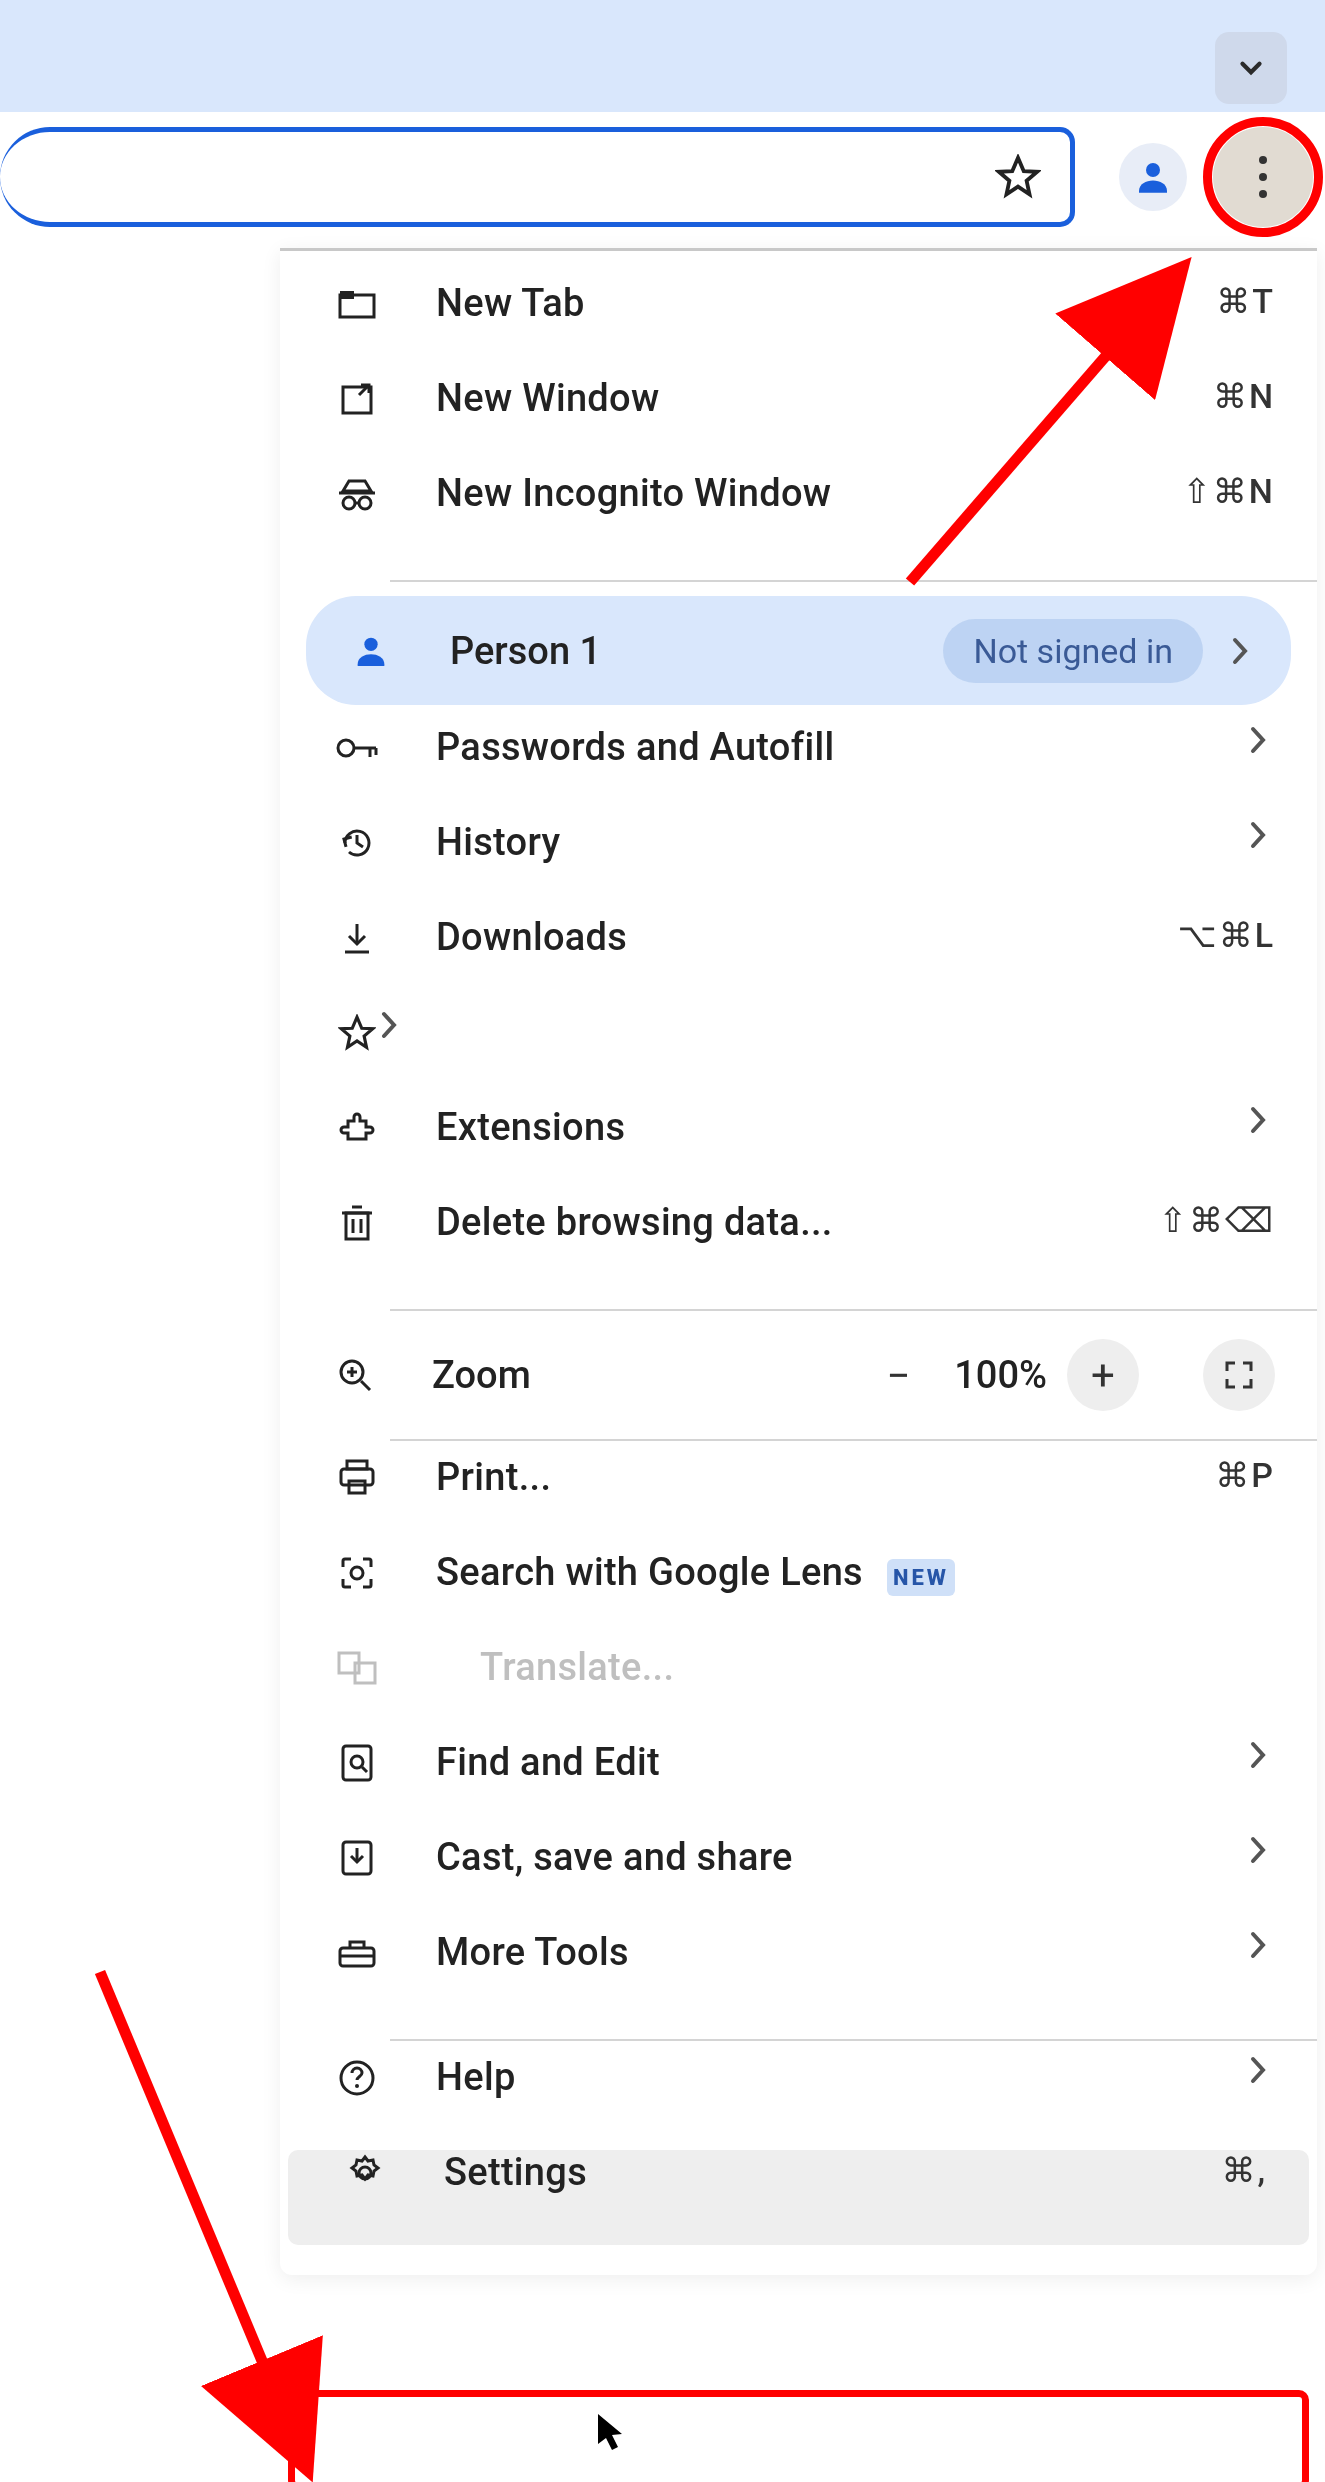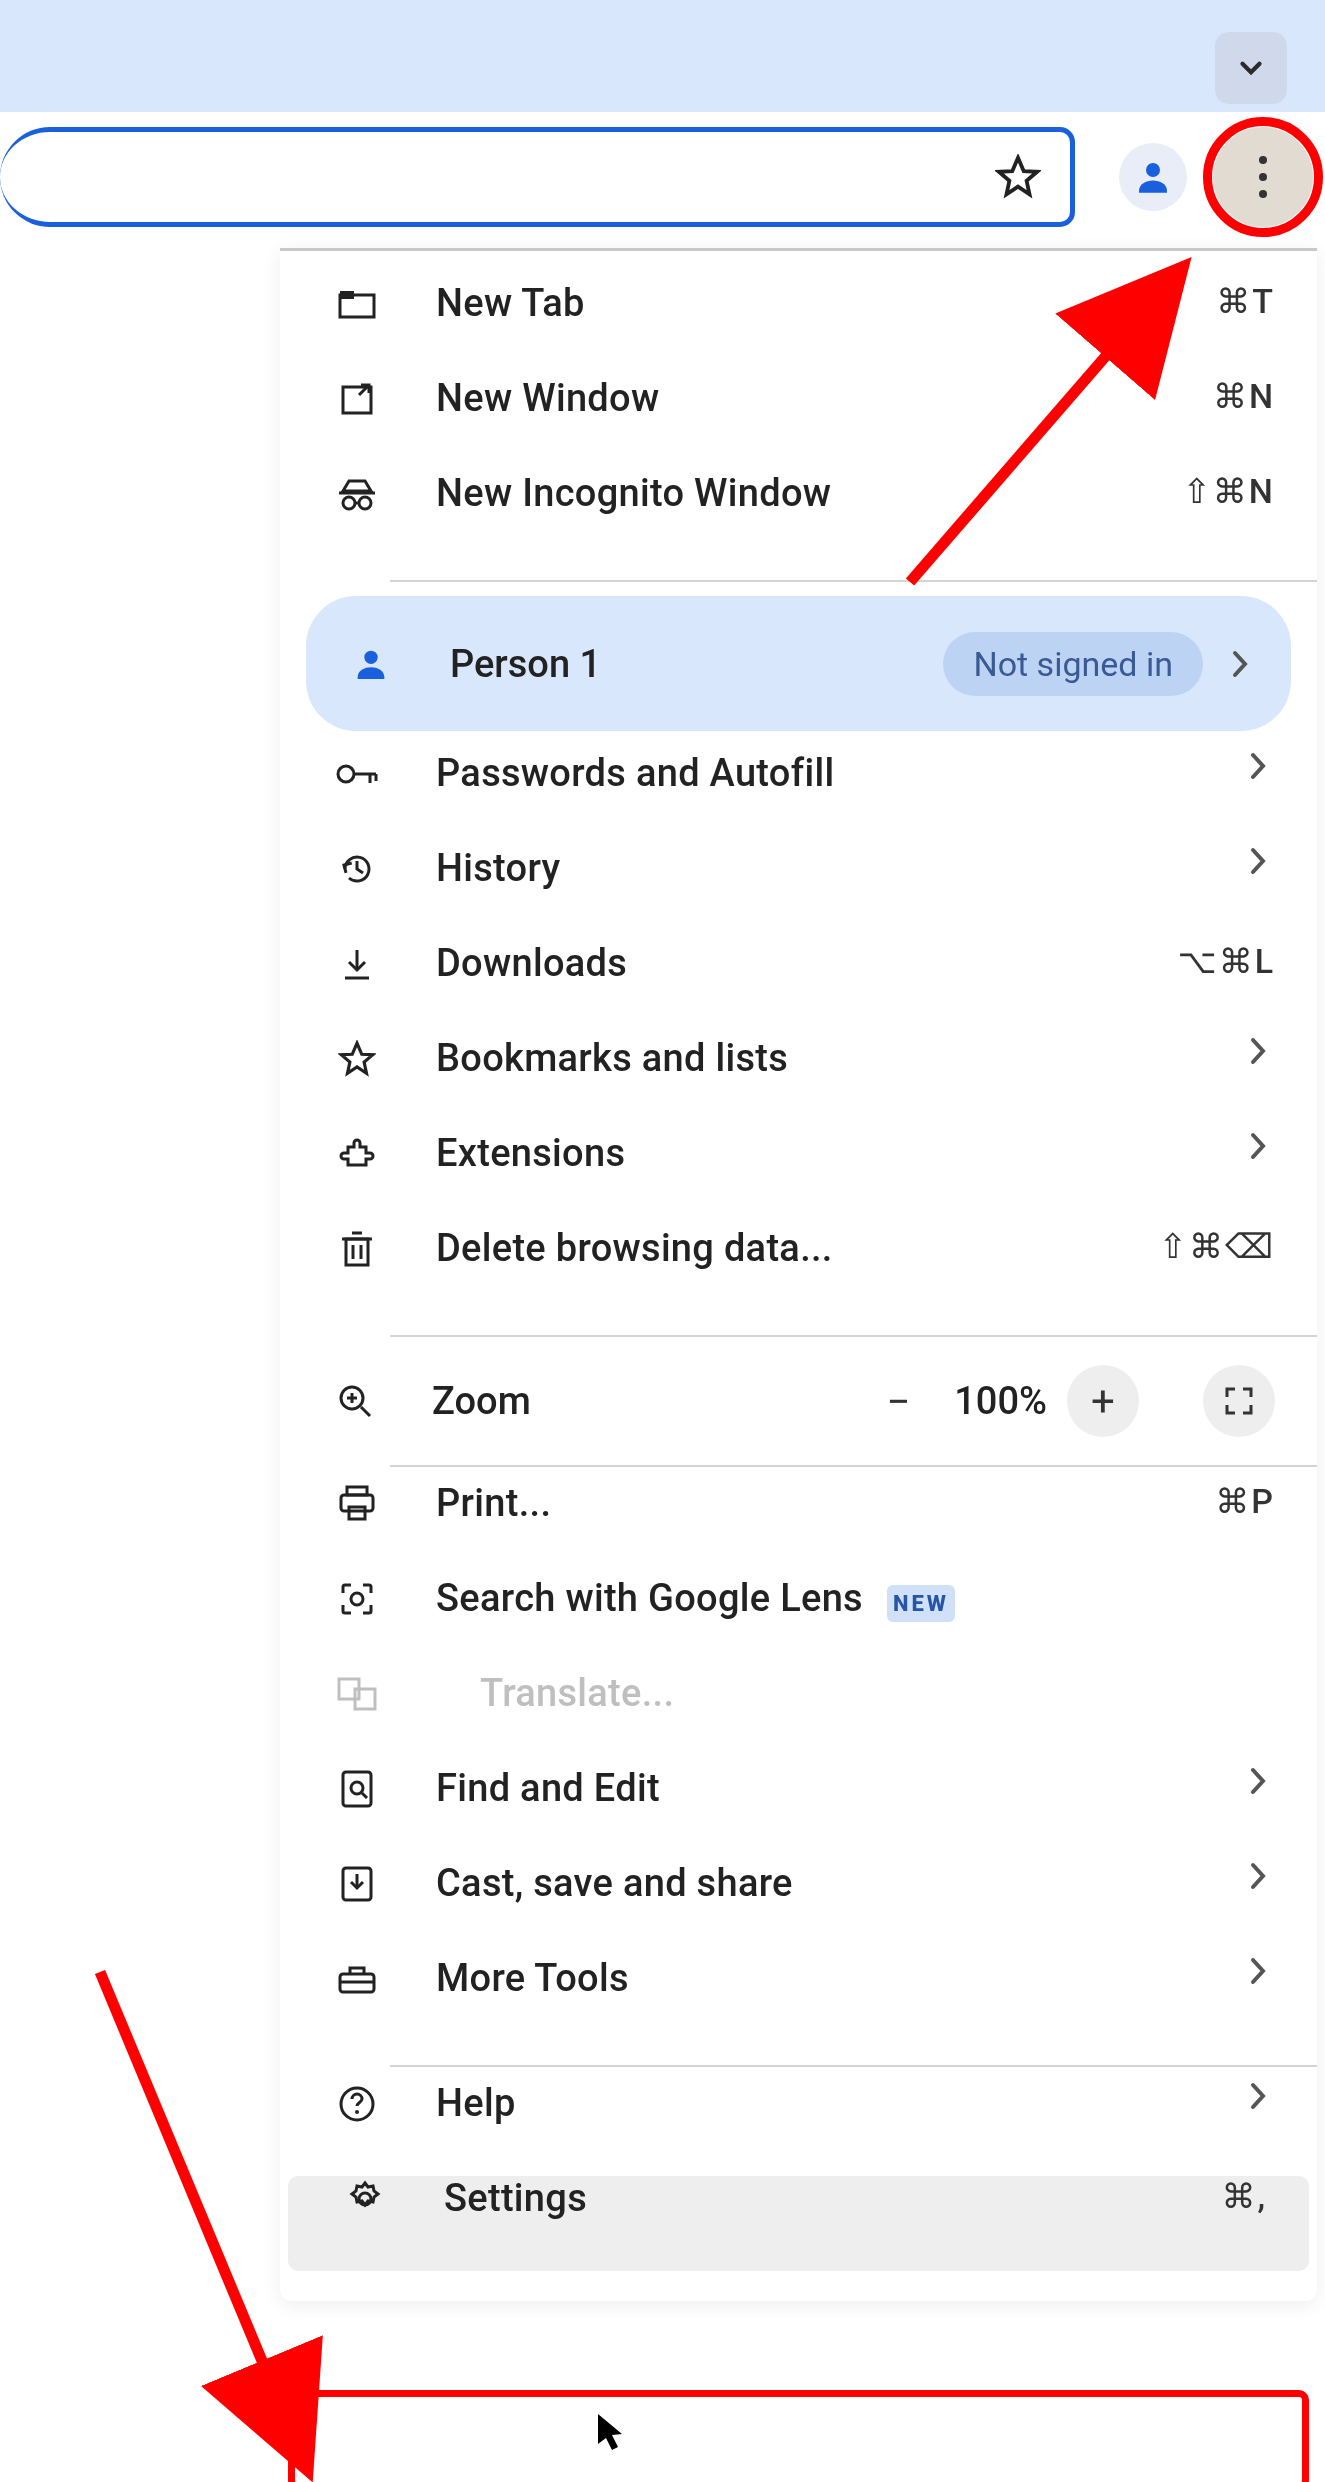--- a/index.html
+++ b/index.html
@@ -15,21 +15,21 @@
 .menu-btn-ring { position:absolute; inset:-10px; border:9px solid #ff0000; border-radius:50%; }
 .content { flex:1; position:relative; }
 .menu { position:absolute; left:280px; top:6px; right:8px; background:#fff; border-top:3px solid #c8c8c8; box-shadow:0 4px 20px rgba(0,0,0,.07); border-radius:0 0 12px 12px; padding:30px 0 30px 0; }
 .menu-item { display:flex; height:95px; padding:0 42px 0 54px; font-size:38px; color:#222; font-weight:500; cursor:pointer; }
 .menu-item.disabled { color:#bfbfbf;gap:44px; }
 .menu-item .ic { width:46px; height:46px; display:flex; align-items:center; justify-content:center; flex-shrink:0; }
 .menu-item .lbl { margin-left:56px; flex:1; letter-spacing:.3px; }
 .menu-item .shortcut { font-size:34px; color:#333; letter-spacing:2px; font-weight:500; }
 .menu-item .chev { width:26px; }
 .menu-sep { height:2px; background:#d4d4d4; margin:14px 0 14px 110px; }
-.profile-row { margin:0 26px; border-radius:50px; background:#d9e7fc; height:135px; padding:0 34px 0 42px; display:flex; align-items:center; }
+.profile-row { margin:0 26px; border-radius:50px; background:#d9e7fc; height:109px; padding:0 34px 0 42px; display:flex; align-items:center; }
 .profile-row .ic { width:46px; height:46px; display:flex; align-items:center; justify-content:center; }
 .profile-row .lbl { margin-left:56px; font-size:38px; font-weight:500; color:#222; }
 .profile-row .status { margin-left:auto; font-size:34px; color:#3a5a96; background:rgba(120,160,220,.28); padding:12px 30px; border-radius:40px; }
 .profile-row .chev { width:26px; margin-left:28px; }
 .zoom-row { display:flex; align-items:center; height:100px; padding:0 42px 0 54px; }
 .zoom-row .ic { width:42px; height:42px; display:flex; align-items:center; justify-content:center; }
 .zoom-row .lbl { margin-left:56px; font-size:38px; font-weight:500; color:#222; }
 .zoom-ctrls { margin-left:auto; display:flex; align-items:center; gap:20px; }
 .zoom-val { font-size:38px; font-weight:500; color:#222; }
 .circ-btn { width:72px; height:72px; border-radius:50%; background:#eee; display:flex; align-items:center; justify-content:center; font-size:42px; color:#333; }
@@ -181,21 +181,20 @@
         <span class="lbl">Downloads</span>
         <span class="shortcut">⌥⌘L</span>
       </div>
 
       <div class="menu-item">
         <span class="ic">
             <svg width="38" height="38" viewBox="0 0 24 24" fill="none" stroke="#222" stroke-width="2">
               <polygon points="12 2 15 9 22 9.3 16.5 14 18 21 12 17 6 21 7.5 14 2 9.3 9 9"></polygon>
             </svg>
           </span>
-        <span class="lbl">Bookmarks and lists</span>
         <span class="chev">
             <svg width="18" height="30" viewBox="0 0 18 30" fill="none" stroke="#555" stroke-width="4" stroke-linecap="round">
               <polyline points="4 4 14 15 4 26"></polyline>
             </svg>
           </span>
       </div>
 
       <div class="menu-item">
         <span class="ic">
             <svg width="38" height="38" viewBox="0 0 38 38">

